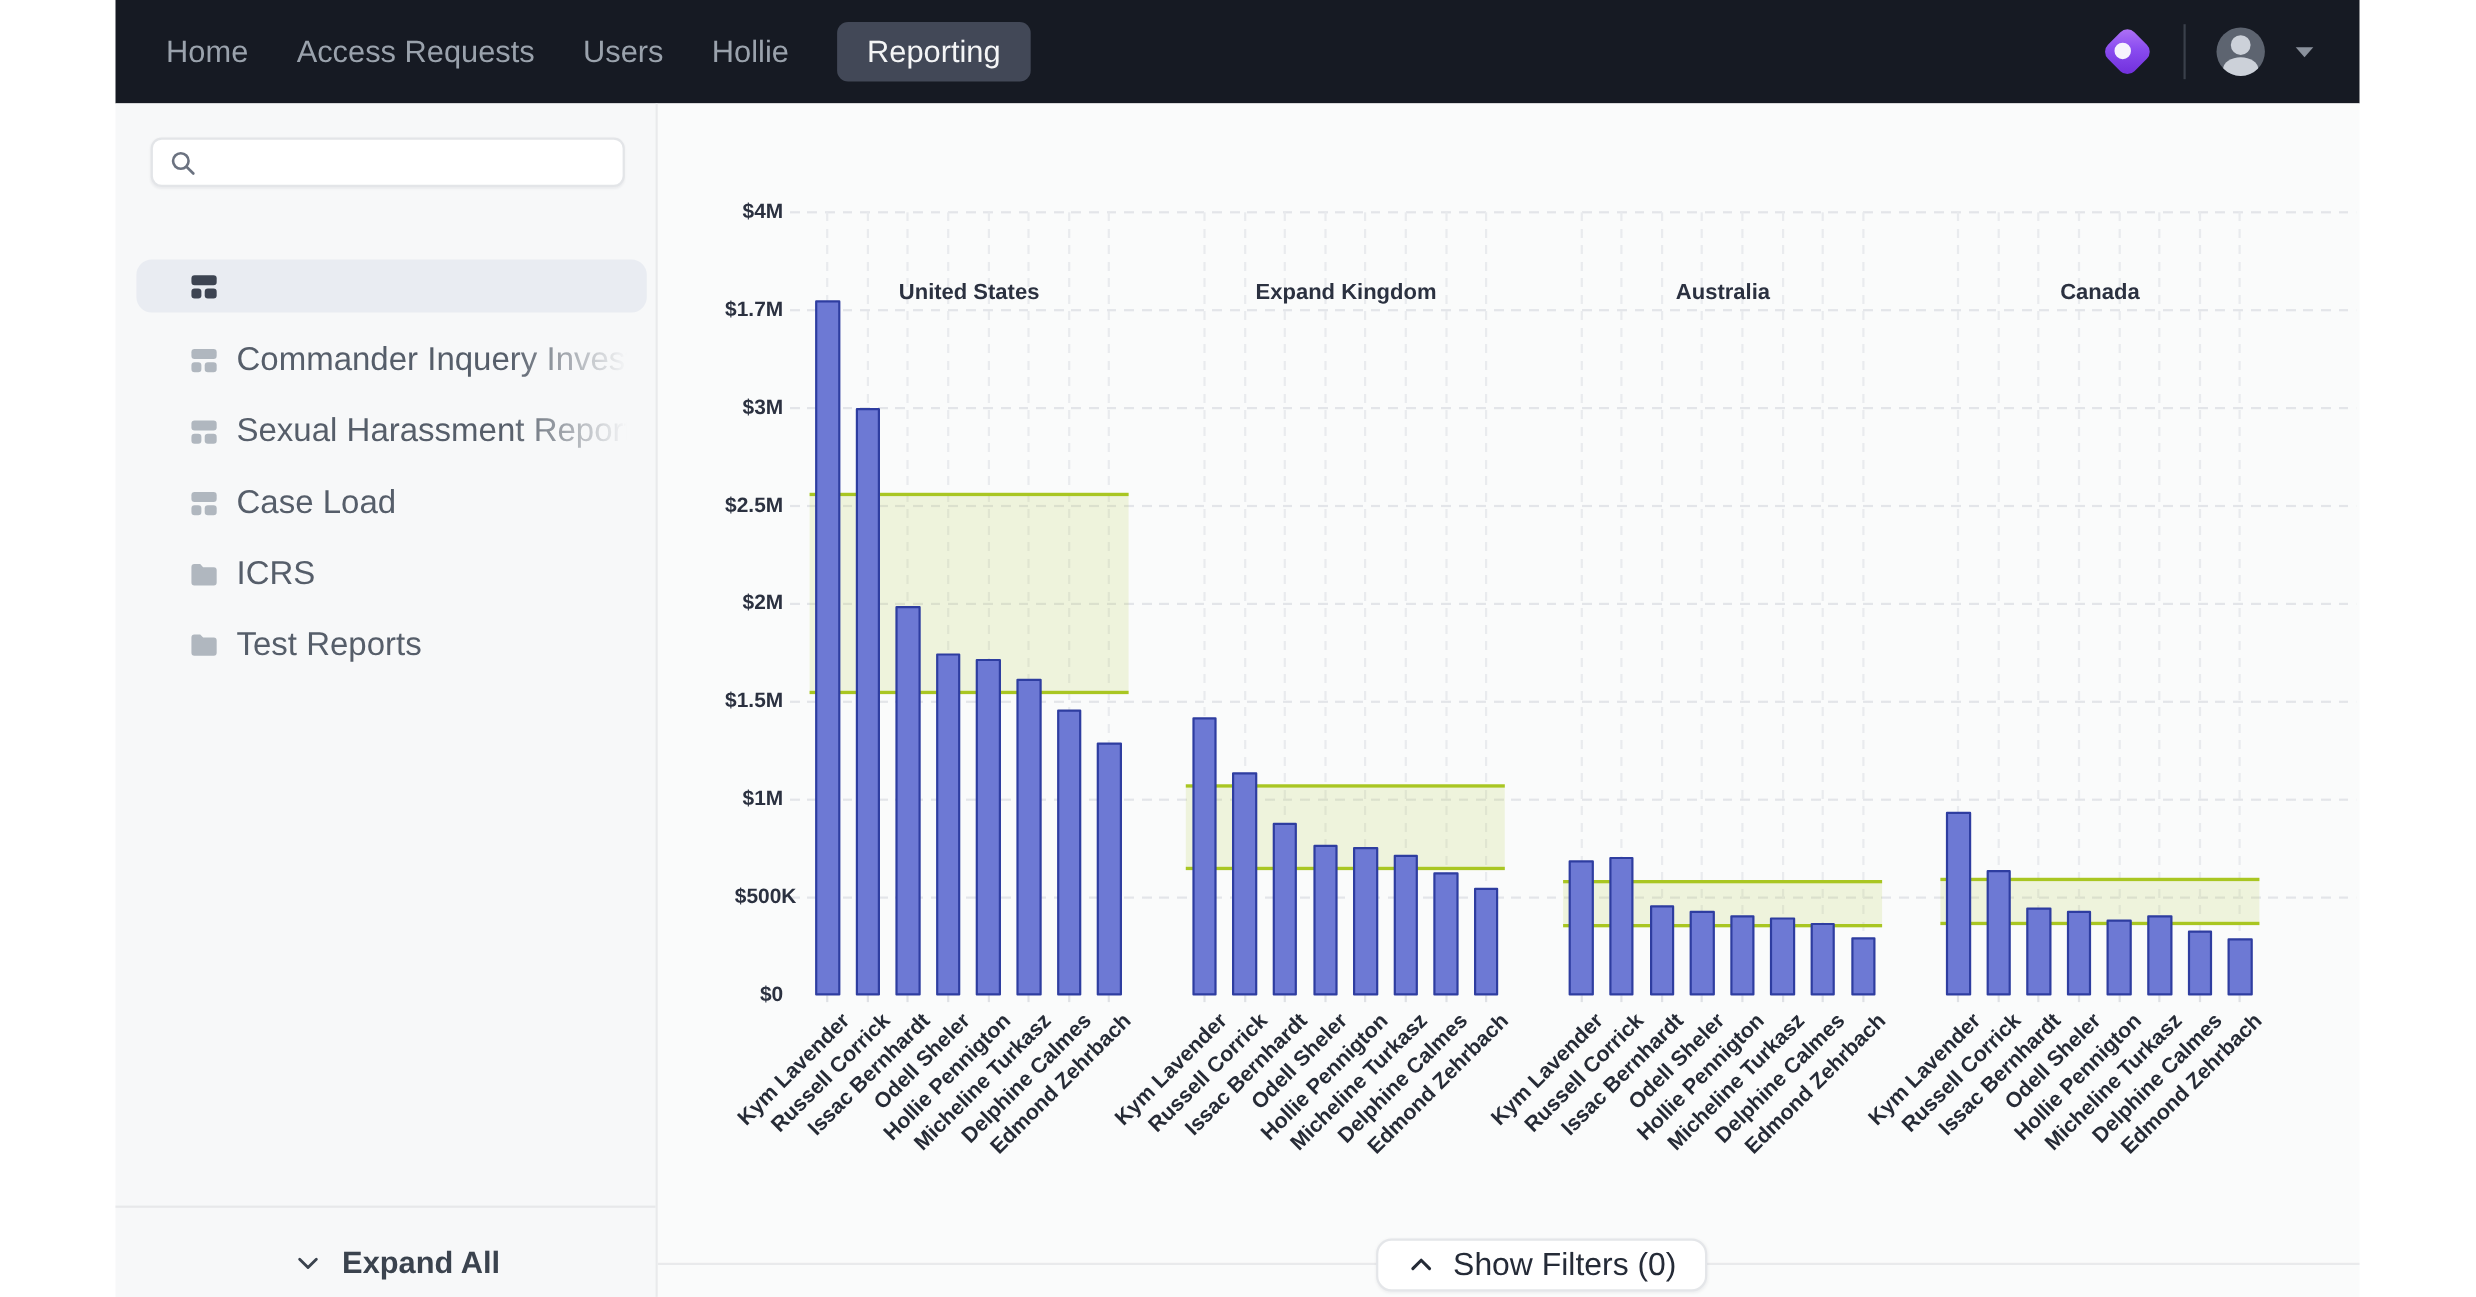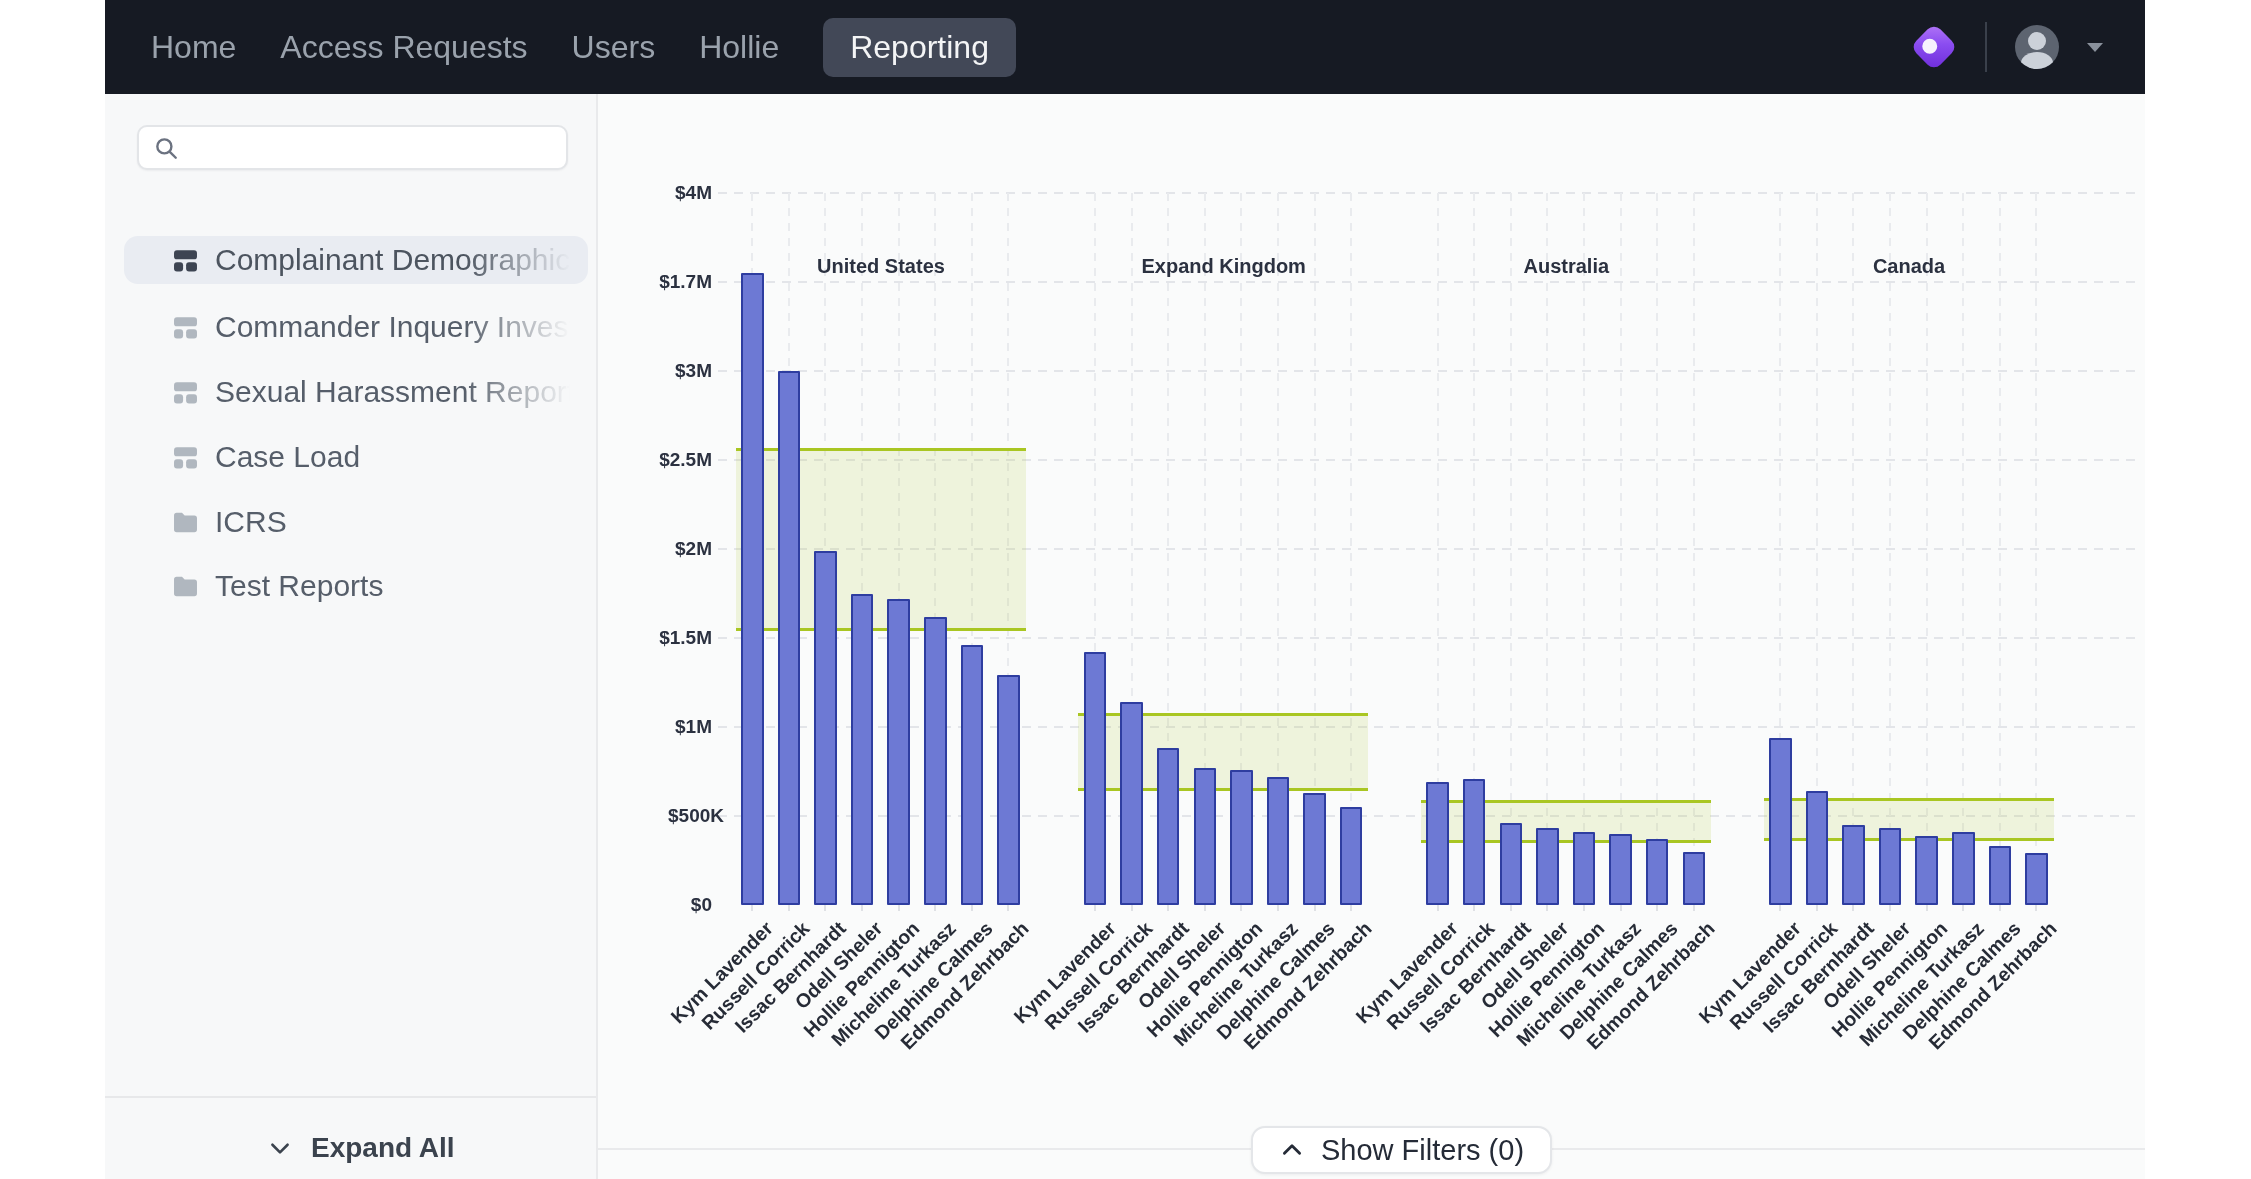--- a/index.html
+++ b/index.html
@@ -2,21 +2,21 @@
 <html><head>
 <meta charset="utf-8">
 <style>
   html,body{margin:0;padding:0;background:#ffffff;font-family:"Liberation Sans",sans-serif;}
   .page{position:relative;width:2251px;height:1179px;background:#ffffff;overflow:hidden;}
   .app{position:absolute;left:105px;top:0;width:2040px;height:1179px;}
 
   
   .header{position:absolute;left:0;top:0;width:100%;height:94px;background:#161a23;display:flex;align-items:center;}
   .nav{display:flex;align-items:center;gap:44px;margin-left:46px;}
-  .nav-item{font-size:32px;color:#9aa2ac;text-decoration:none;cursor:pointer;white-space:nowrap;}
+  .nav-item{font-size:28px;color:#9aa2ac;text-decoration:none;cursor:pointer;white-space:nowrap;}
   .nav-item.active{background:#424857;color:#f4f5f6;border-radius:10px;padding:11px 27px;}
   .header-right{position:absolute;right:42px;top:0;height:94px;display:flex;align-items:center;gap:28px;}
   .logo{width:34px;height:34px;border-radius:9px;transform:rotate(45deg);background:linear-gradient(135deg,#b478f7 0%,#8a4cf0 45%,#6d2bd9 100%);position:relative;margin-right:6px;}
   .logo .hole{position:absolute;left:6px;top:12px;width:15px;height:15px;border-radius:50%;background:#f6f2fd;}
   .hdr-divider{width:2px;height:50px;background:#3a404b;}
   .avatar{width:44px;height:44px;border-radius:50%;background:#5d6470;position:relative;overflow:hidden;cursor:pointer;}
   .avatar .head{position:absolute;left:13px;top:7px;width:18px;height:18px;border-radius:50%;background:#ccd1d9;}
   .avatar .body{position:absolute;left:6px;top:27px;width:32px;height:22px;border-radius:50%;background:#ccd1d9;}
   .caret{width:0;height:0;border-left:8px solid transparent;border-right:8px solid transparent;border-top:9px solid #8a919c;cursor:pointer;}
 
@@ -88,21 +88,20 @@
           </svg>
       </div>
 
       <div class="side-list">
         <div class="side-item selected" style="top:0px">
           <svg class="ic" viewBox="0 0 24 24" fill="currentColor">
               <rect x="2.5" y="3.5" width="19" height="7.5" rx="2.4"></rect>
               <rect x="2.5" y="13.5" width="7.5" height="7.5" rx="2.4"></rect>
               <rect x="12.5" y="13.5" width="9" height="7.5" rx="2.4"></rect>
             </svg>
-          <span class="side-label fade">Complainant Demographics</span>
         </div>
         <div class="side-item" style="top:67px">
           <svg class="ic" viewBox="0 0 24 24" fill="currentColor">
               <rect x="2.5" y="3.5" width="19" height="7.5" rx="2.4"></rect>
               <rect x="2.5" y="13.5" width="7.5" height="7.5" rx="2.4"></rect>
               <rect x="12.5" y="13.5" width="9" height="7.5" rx="2.4"></rect>
             </svg>
           <span class="side-label fade">Commander Inquery Investiga</span>
         </div>
         <div class="side-item" style="top:132px">

